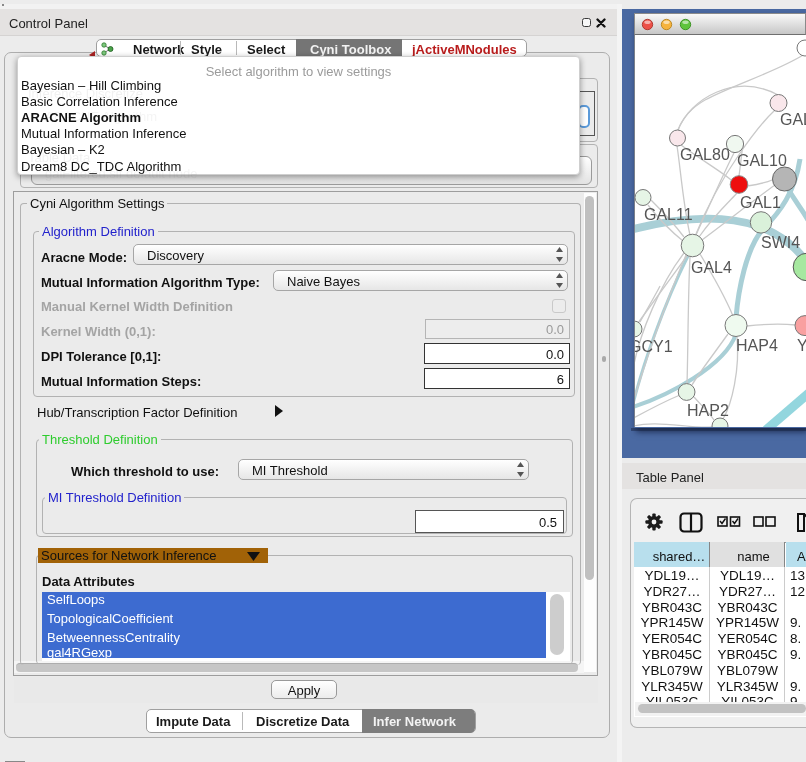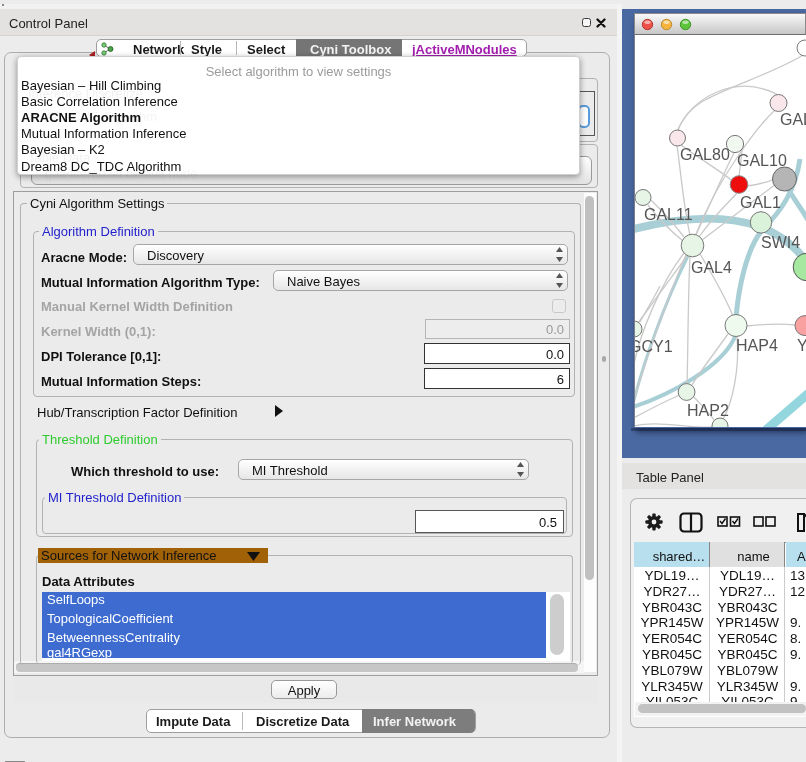--- a/index.html
+++ b/index.html
@@ -39,21 +39,21 @@
   <circle cx="3" cy="11" r="2.2" fill="#7ec87e" stroke="#2d7a2d" stroke-width="0.8"></circle>
   <circle cx="9.5" cy="7" r="2.5" fill="#4aa34a" stroke="#1e5c1e" stroke-width="0.8"></circle>
 </svg>
 <div class="lbl b" style="left:117px;top:38px;color:#1a1a1a;margin-left:16px;">Network</div>
 <div class="abs" style="left:180px;top:37px;width:1px;height:14px;background:#b9b9b9;"></div>
 <div class="lbl b" style="left:191px;top:38px;color:#1a1a1a;">Style</div>
 <div class="abs" style="left:236px;top:37px;width:1px;height:14px;background:#b9b9b9;"></div>
 <div class="lbl b" style="left:247px;top:38px;color:#1a1a1a;">Select</div>
 <div class="abs" style="left:296px;top:35px;width:106px;height:18px;background:#757575;"></div>
 <div class="lbl b" style="left:310px;top:38px;color:#f3f3f3;">Cyni Toolbox</div>
-<div class="lbl b" style="left:412px;top:38px;color:#a21caf;text-decoration:underline;">jActiveMNodules</div>
+<div class="lbl b" style="left:412px;top:38px;color:#b91c1c;">jActiveMNodules</div>
 
 <div class="abs" style="left:20px;top:74px;width:578px;height:64px;border:1px solid #b2b2b2;border-radius:4px;"></div>
 <div class="abs" style="left:26px;top:87px;width:569px;height:45px;border:1px solid #555;"></div>
 <div class="abs" style="left:578px;top:101px;width:12px;height:23px;border:2.5px solid #5b9ad9;border-radius:5px;background:#fff;"></div>
 <div class="abs" style="left:20px;top:140px;width:578px;height:44px;border:1px solid #b2b2b2;border-radius:4px;"></div>
 
 <div class="abs" style="left:31px;top:152px;width:561px;height:29px;background:linear-gradient(#ffffff,#e2e2e2);border:1px solid #9a9a9a;border-radius:6px;"></div>
 
 <div class="abs" style="left:13px;top:187px;width:585px;height:485px;background:#ebebeb;border:1px solid #9d9d9d;"></div>
 

